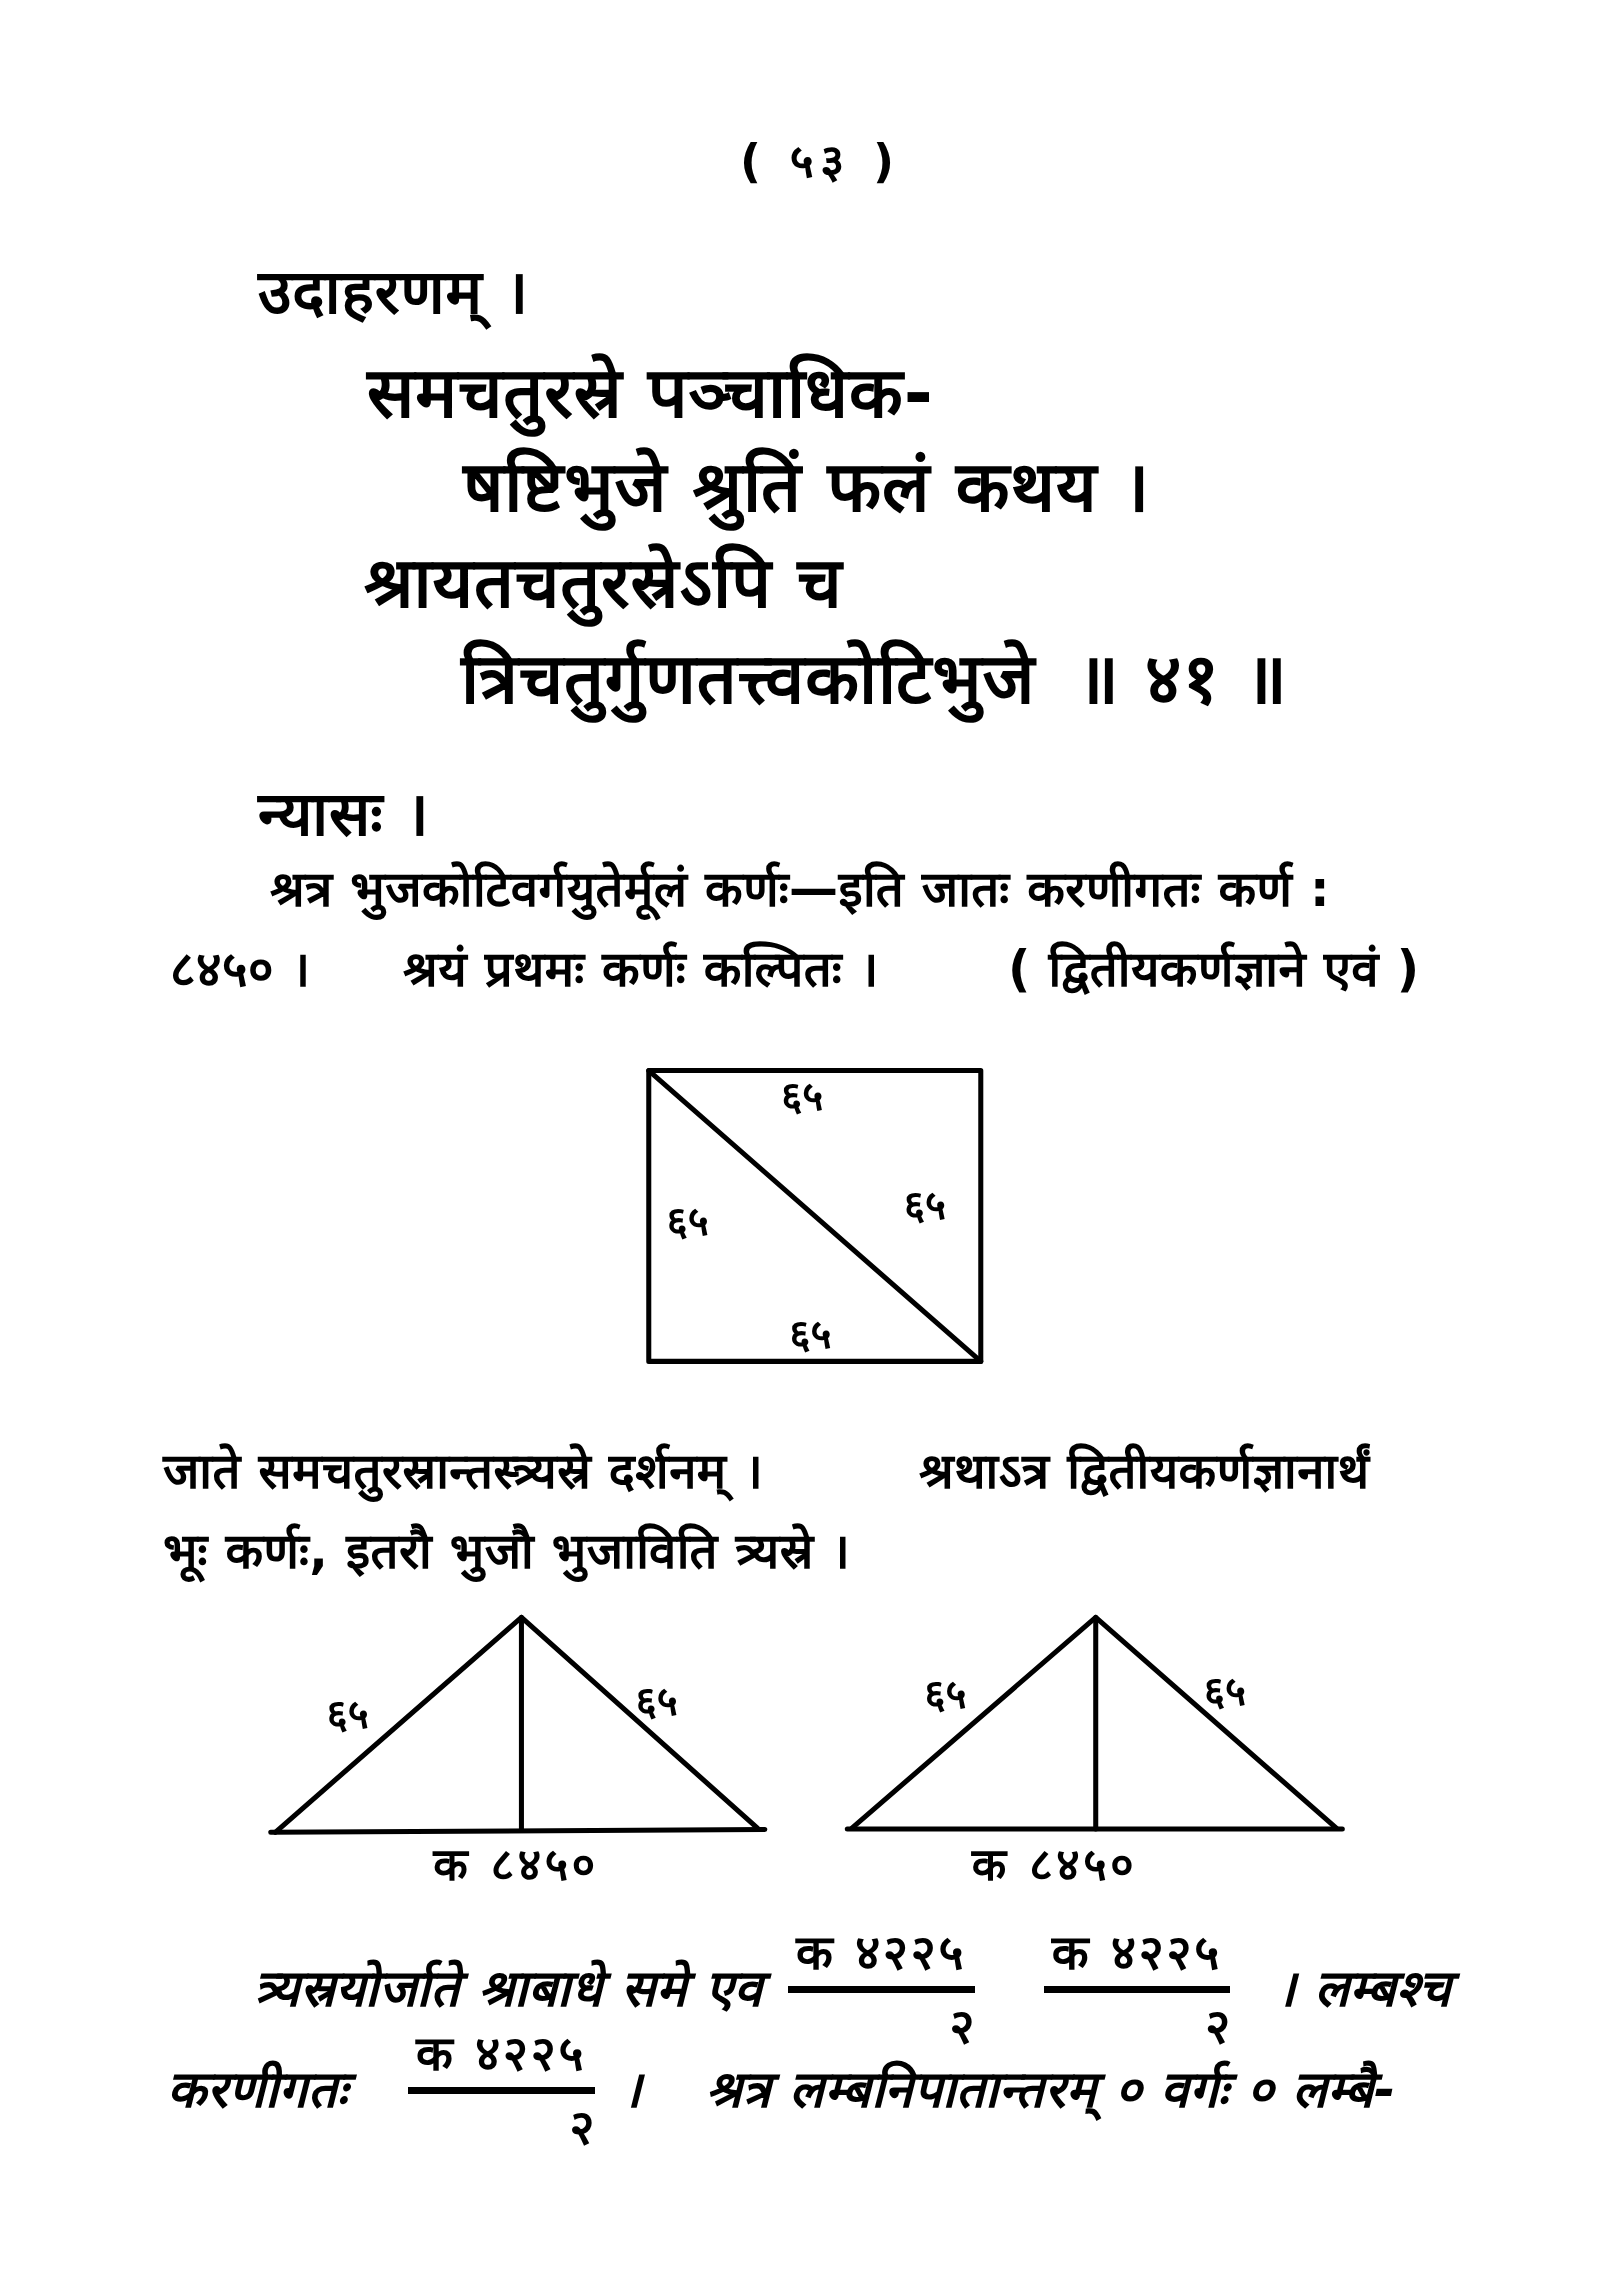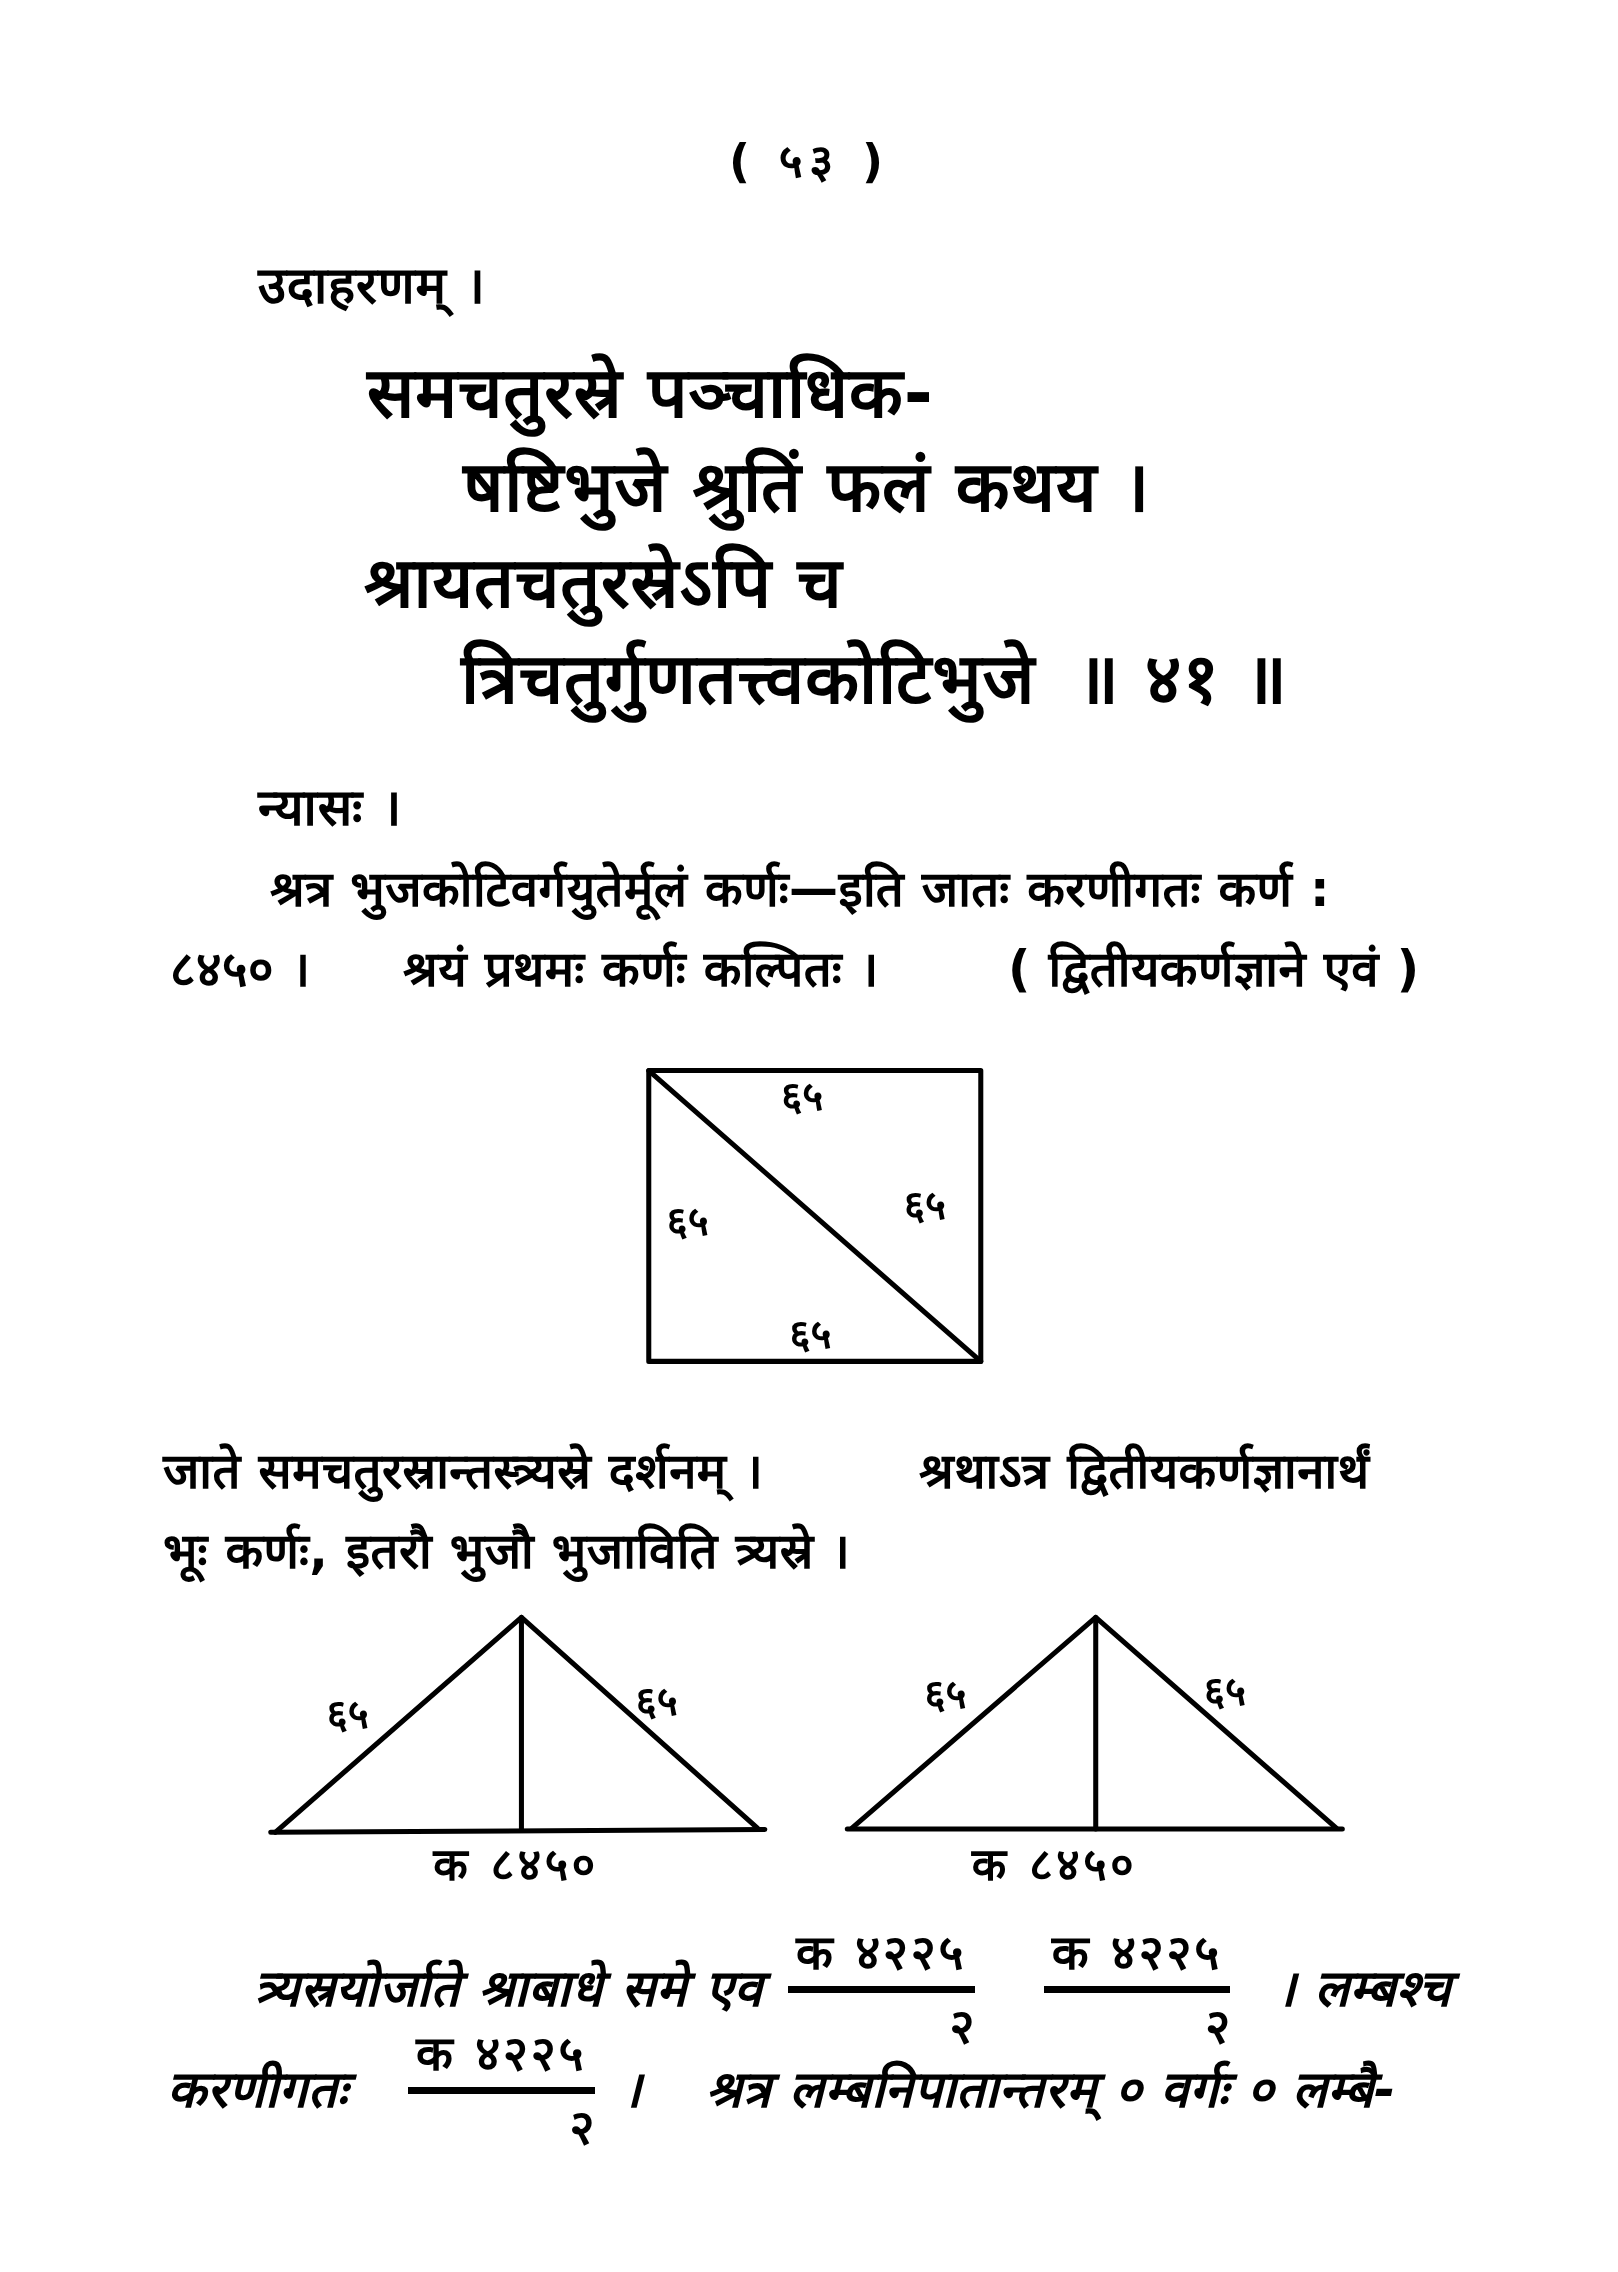--- a/index.html
+++ b/index.html
@@ -12,22 +12,22 @@
     width: 1619px;
     height: 2273px;
     background: #ffffff;
     color: #000000;
     font-family: "DejaVu Sans", sans-serif;
     font-weight: 700;
     overflow: hidden;
   }
   .abs { position: absolute; white-space: nowrap; line-height: 1.15; }
 
-  .page-number    { font-size: 46px; letter-spacing: 6.4px; font-weight: 700; }
-  .heading        { font-size: 51px; letter-spacing: 0.9px; }
+  .page-number    { font-size: 46px; letter-spacing: 6.4px; font-weight: 700; margin-left: 11px; }
+  .heading        { font-size: 61px; letter-spacing: 0.9px; }
   .verse          { font-size: 70px; letter-spacing: 0.9px; }
   .body-text      { font-size: 49px; letter-spacing: 0.5px; }
 
   
   .frac {
     display: inline-flex;
     flex-direction: column;
     align-items: flex-end;
     line-height: 1;
     vertical-align: middle;

